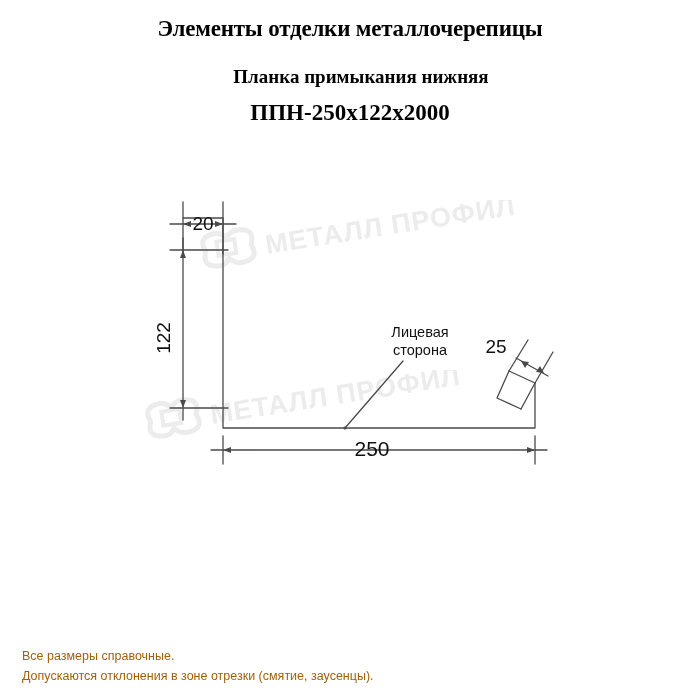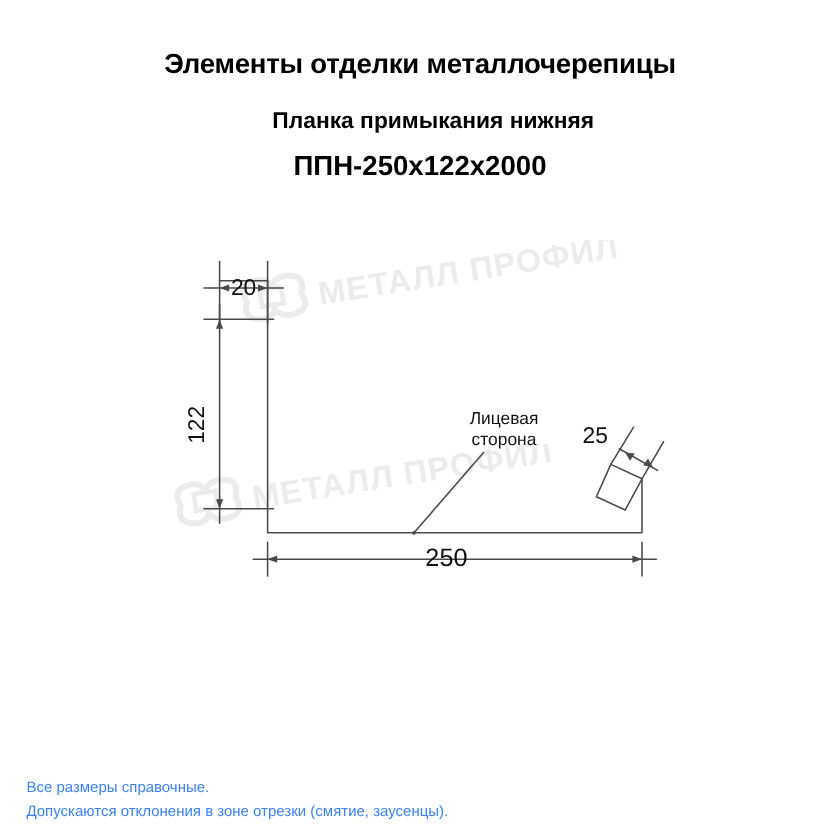--- a/index.html
+++ b/index.html
@@ -14,24 +14,25 @@
     color: #1a1a1a;
     position: relative;
     overflow: hidden;
   }
   .page {
     position: absolute;
     inset: 0;
   }
   .header {
     position: absolute;
-    top: 40px;
+    top: 16px;
     left: 0;
     width: 700px;
     text-align: center;
+    font-family: Liberation Serif, serif;
   }
   .title-main {
     font-size: 23px;
     font-weight: bold;
     color: #000000;
     letter-spacing: -0.2px;
   }
   .title-sub {
     font-size: 19px;
     font-weight: bold;
@@ -40,35 +41,35 @@
     margin-left: 22px;
   }
   .title-code {
     font-size: 23px;
     font-weight: bold;
     color: #000000;
     margin-top: 12px;
   }
   .drawing {
     position: absolute;
-    top: 174px;
+    top: 158px;
     left: 0;
     width: 700px;
     height: 360px;
   }
   .drawing svg {
     display: block;
   }
   .footer {
     position: absolute;
     left: 22px;
     bottom: 14px;
     font-size: 12.5px;
     line-height: 1.55;
-    color: #3b82f6;
+    color: #a16207;
   }
   .wm {
     position: absolute;
     pointer-events: none;
     opacity: 1;
   }
   .wm svg { display: block; }
 </style>
 </head>
 <body>

